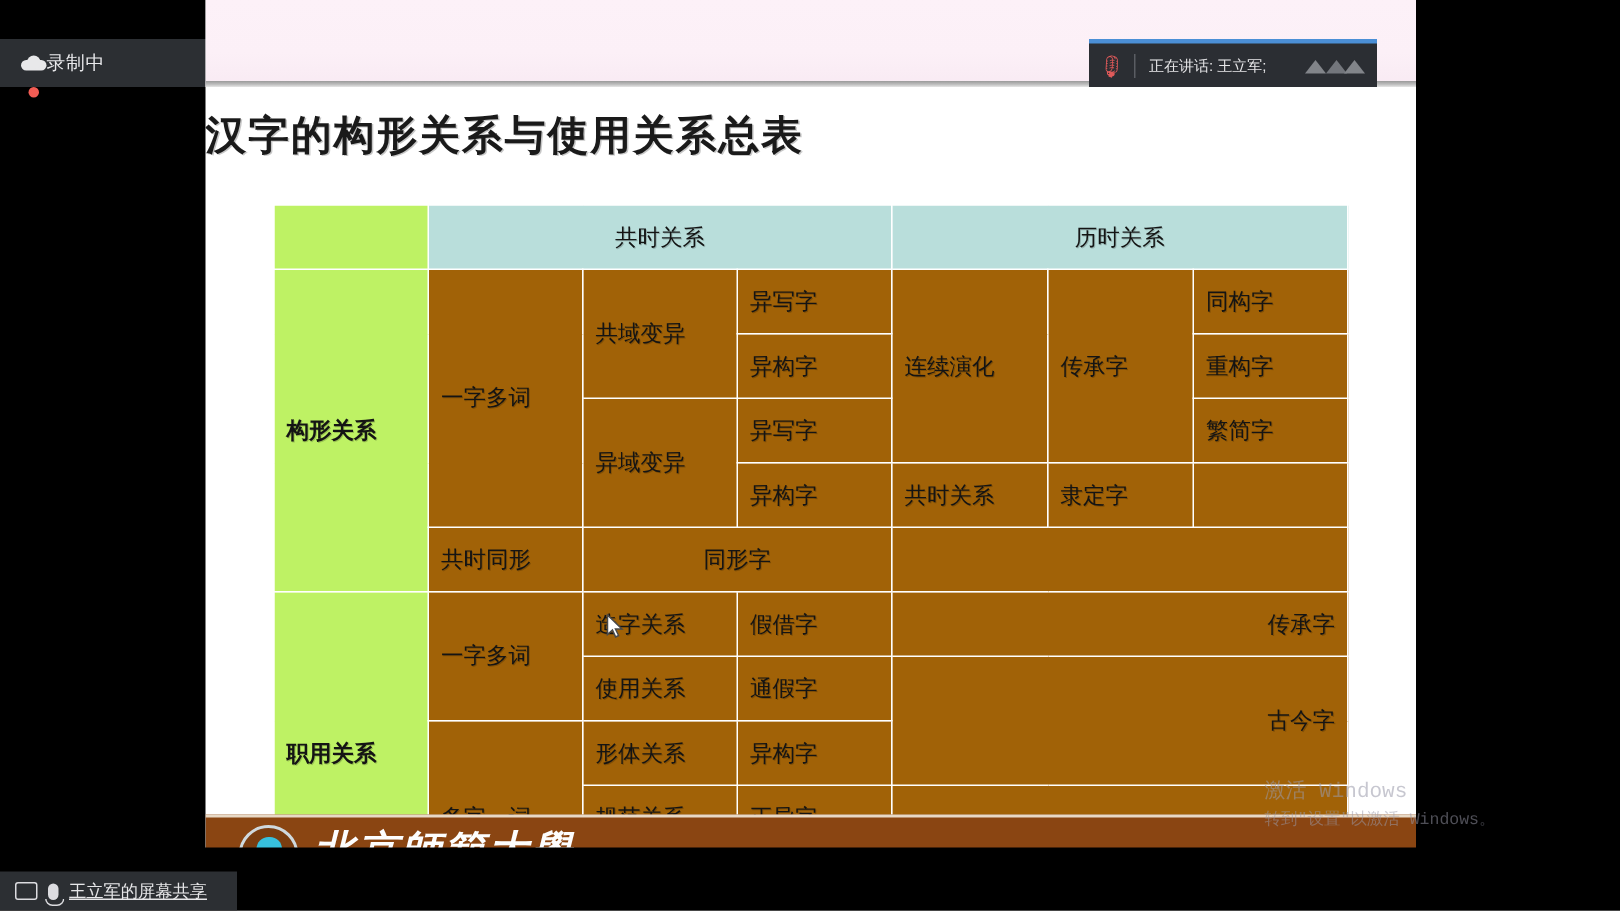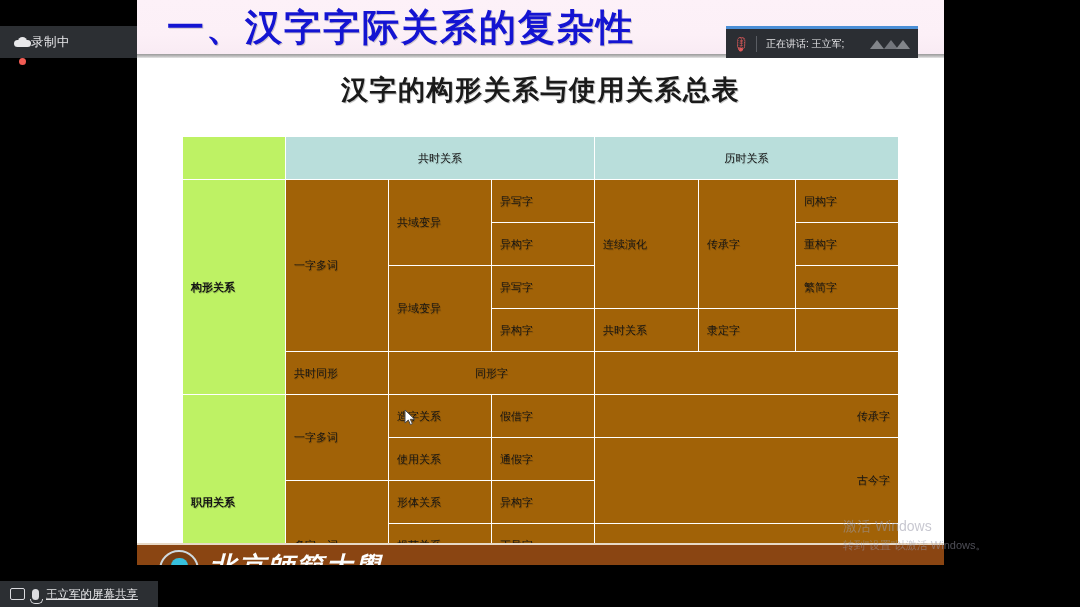--- a/index.html
+++ b/index.html
@@ -49,33 +49,33 @@
     background:linear-gradient(180deg,#9a9a9a 0%,#bdbdbd 55%,#e6e6e6 100%);
   }
   .slide-title{
     position:absolute;left:30px;top:2px;
     font-size:37px;font-weight:bold;color:#1414d2;
     letter-spacing:2px;line-height:52px;white-space:nowrap;
     text-shadow:1px 1px 0 rgba(0,0,0,.18);
   }
 
   .tbl-title{
-    position:absolute;left:0;top:72px;width:807px;text-align:center;
+    position:absolute;left:0;top:72px;width:807px;text-align:left;
     font-size:27px;font-weight:bold;color:#1a1a1a;letter-spacing:1.5px;
     text-shadow:1px 1px 0 rgba(0,0,0,.22);
   }
 
   
   table.grid{
     position:absolute;left:45px;top:136px;
     width:716px;border-collapse:collapse;table-layout:fixed;
   }
   table.grid td{
     border:1.5px solid #ffffff;
-    font-size:11px;color:#141414;
+    font-size:15px;color:#141414;
     padding:3px 8px;vertical-align:middle;height:36px;
     white-space:nowrap;
     text-shadow:.7px .7px 0 rgba(0,0,0,.2);
   }
   .c-teal{background:#bef264;}
   .c-teal-hdr{background:#b9dedb;color:#f4fbfa;text-align:center;font-size:17px;}
   .c-lav{background:#a16207;}
   .c-pale{background:#a16207;}
   .lbl{color:#1a1ad0;font-weight:bold;}
   .ctr{text-align:center;}
@@ -116,21 +116,21 @@
   .speaker .who{
     color:#e6e6e8;font-size:10px;margin-left:9px;white-space:nowrap;flex:1;
   }
   .speaker .wave{
     width:44px;height:16px;flex:none;margin-right:6px;opacity:.55;
   }
 
   
   .watermark{
     position:absolute;left:843px;top:518px;width:190px;
-    color:#9b9bab;text-align:left;pointer-events:none;
+    color:#9b9bab;text-align:left;pointer-events:none;font-family:Liberation Mono, monospace;
   }
   .watermark .l1{font-size:14px;opacity:.55;}
   .watermark .l2{font-size:11px;opacity:.5;margin-top:2px;}
 
   
   .taskbar{
     position:absolute;left:0;bottom:0;width:1080px;height:42px;
     background:#000;
   }
   .share-chip{
@@ -163,21 +163,20 @@
 
   <div class="rec-pill">
     <span class="cloud"></span>
     <span class="dot"></span>
     <span class="txt">录制中</span>
   </div>
 
   <div id="slide">
 
     <div class="title-band">
-      <div class="slide-title">一、汉字字际关系的复杂性</div>
       <div class="rule"></div>
     </div>
 
     <div class="tbl-title">汉字的构形关系与使用关系总表</div>
 
     <table class="grid">
       <colgroup>
         <col style="width:103px">
           <col style="width:103px">
           <col style="width:103px">

